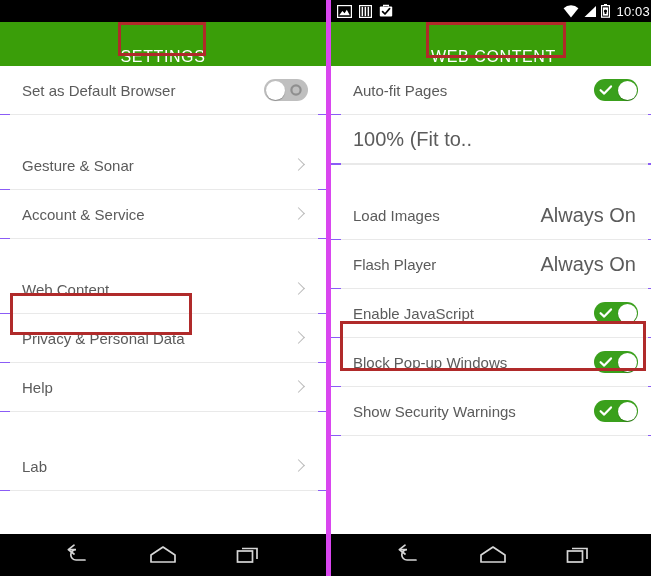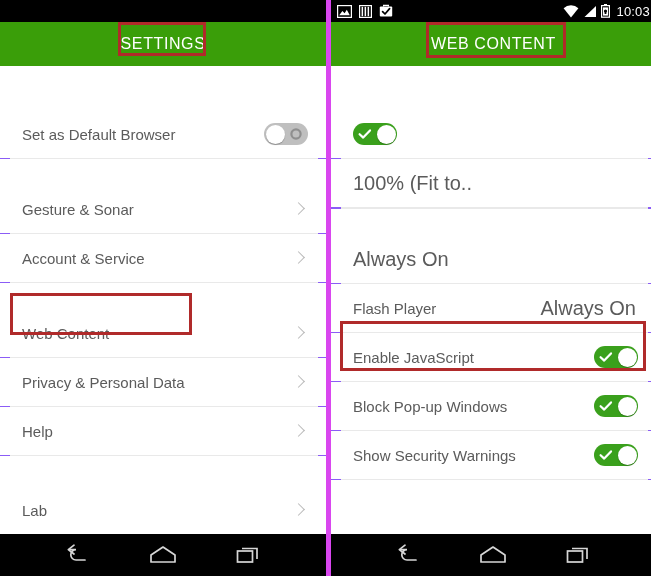--- a/index.html
+++ b/index.html
@@ -59,32 +59,32 @@
     padding-left: 2px;
   }
   .sicon { display: block; }
 
   
   .actionbar {
     position: relative;
     height: 44px;
     background: #3a9e09;
     display: flex;
-    align-items: center;
+    align-items: flex-end;
     justify-content: center;
   }
   .actionbar-title {
     color: #ffffff;
     font-size: 16px;
     letter-spacing: 0.6px;
     font-weight: normal;
   }
 
   
-  .list { position: relative; background: #8b5cf6; margin-top: 44px; }
+  .list { position: relative; background: #8b5cf6; }
   .row {
     position: relative;
     height: 48px;
     display: flex;
     align-items: center;
     padding: 0 14px 0 22px;
     box-sizing: border-box;
     background: #ffffff;
   }
   .row-label {
@@ -323,40 +323,42 @@
       </div>
     </div>
 
     <div class="actionbar">
       <div class="actionbar-title">WEB CONTENT</div>
     </div>
 
     <div class="list">
 
       <div class="row">
+        <div class="row-label">Auto-fit Pages</div>
         <div class="toggle on">
           <div class="mark">
             <svg width="18" height="18" viewBox="0 0 18 18">
               <path d="M3.6 9.2 L7.2 12.6 L14 5.4" fill="none" stroke="#ffffff" stroke-width="2.2" stroke-linecap="round" stroke-linejoin="round"></path>
             </svg>
           </div>
           <div class="knob"></div>
         </div>
       </div>
       <div class="divider"></div>
 
       <div class="row">
         <div class="row-value">100% (Fit to..</div>
       </div>
       <div class="divider"></div>
 
       <div class="divider"></div>
       <div class="section-gap"></div>
 
       <div class="row">
+        <div class="row-label">Load Images</div>
         <div class="row-value">Always On</div>
       </div>
       <div class="divider"></div>
 
       <div class="row">
         <div class="row-label">Flash Player</div>
         <div class="row-value">Always On</div>
       </div>
       <div class="divider"></div>
 

